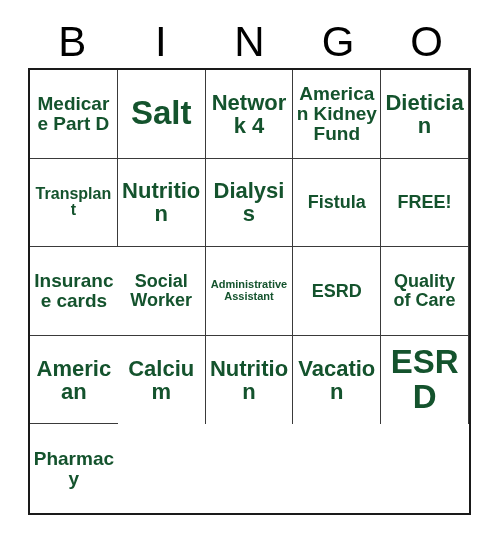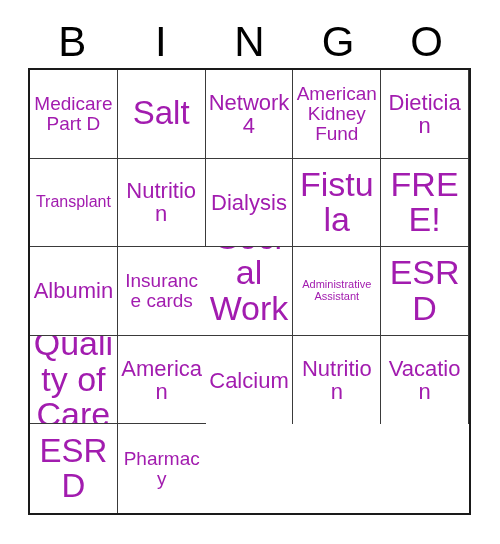--- a/index.html
+++ b/index.html
@@ -67,28 +67,29 @@
     overflow: hidden;
     background: #ffffff;
   }
   .cell.col-last { border-right: none; }
   .cell.row-last { border-bottom: none; }
   .cell-text {
     display: block;
     width: 100%;
     text-align: center;
     line-height: 1.05;
-    color: #a21caf;
+    color: #14532d;
     word-break: normal;
     overflow-wrap: break-word;
     hyphens: none;
+    font-weight: bold;
   }
   
   .sz-xl   { font-size: 33px; }
-  .sz-lg   { font-size: 34px; }
+  .sz-lg   { font-size: 18px; }
   .sz-md   { font-size: 22px; }
   .sz-sm   { font-size: 19px; }
   .sz-xs   { font-size: 16px; }
   .sz-xxs  { font-size: 11px; }
 </style>
 </head>
 <body>
 
 <div class="card">
 
@@ -127,23 +128,20 @@
 
     <div class="cell">
       <span class="cell-text sz-md">Dialysis</span>
     </div>
     <div class="cell">
       <span class="cell-text sz-lg">Fistula</span>
     </div>
     <div class="cell">
       <span class="cell-text sz-lg">FREE!</span>
     </div>
-    <div class="cell">
-      <span class="cell-text sz-md">Albumin</span>
-    </div>
     <div class="cell col-last">
       <span class="cell-text sz-sm">Insurance cards</span>
     </div>
 
     <div class="cell">
       <span class="cell-text sz-lg">Social Worker</span>
     </div>
     <div class="cell">
       <span class="cell-text sz-xxs">Administrative Assistant</span>
     </div>

